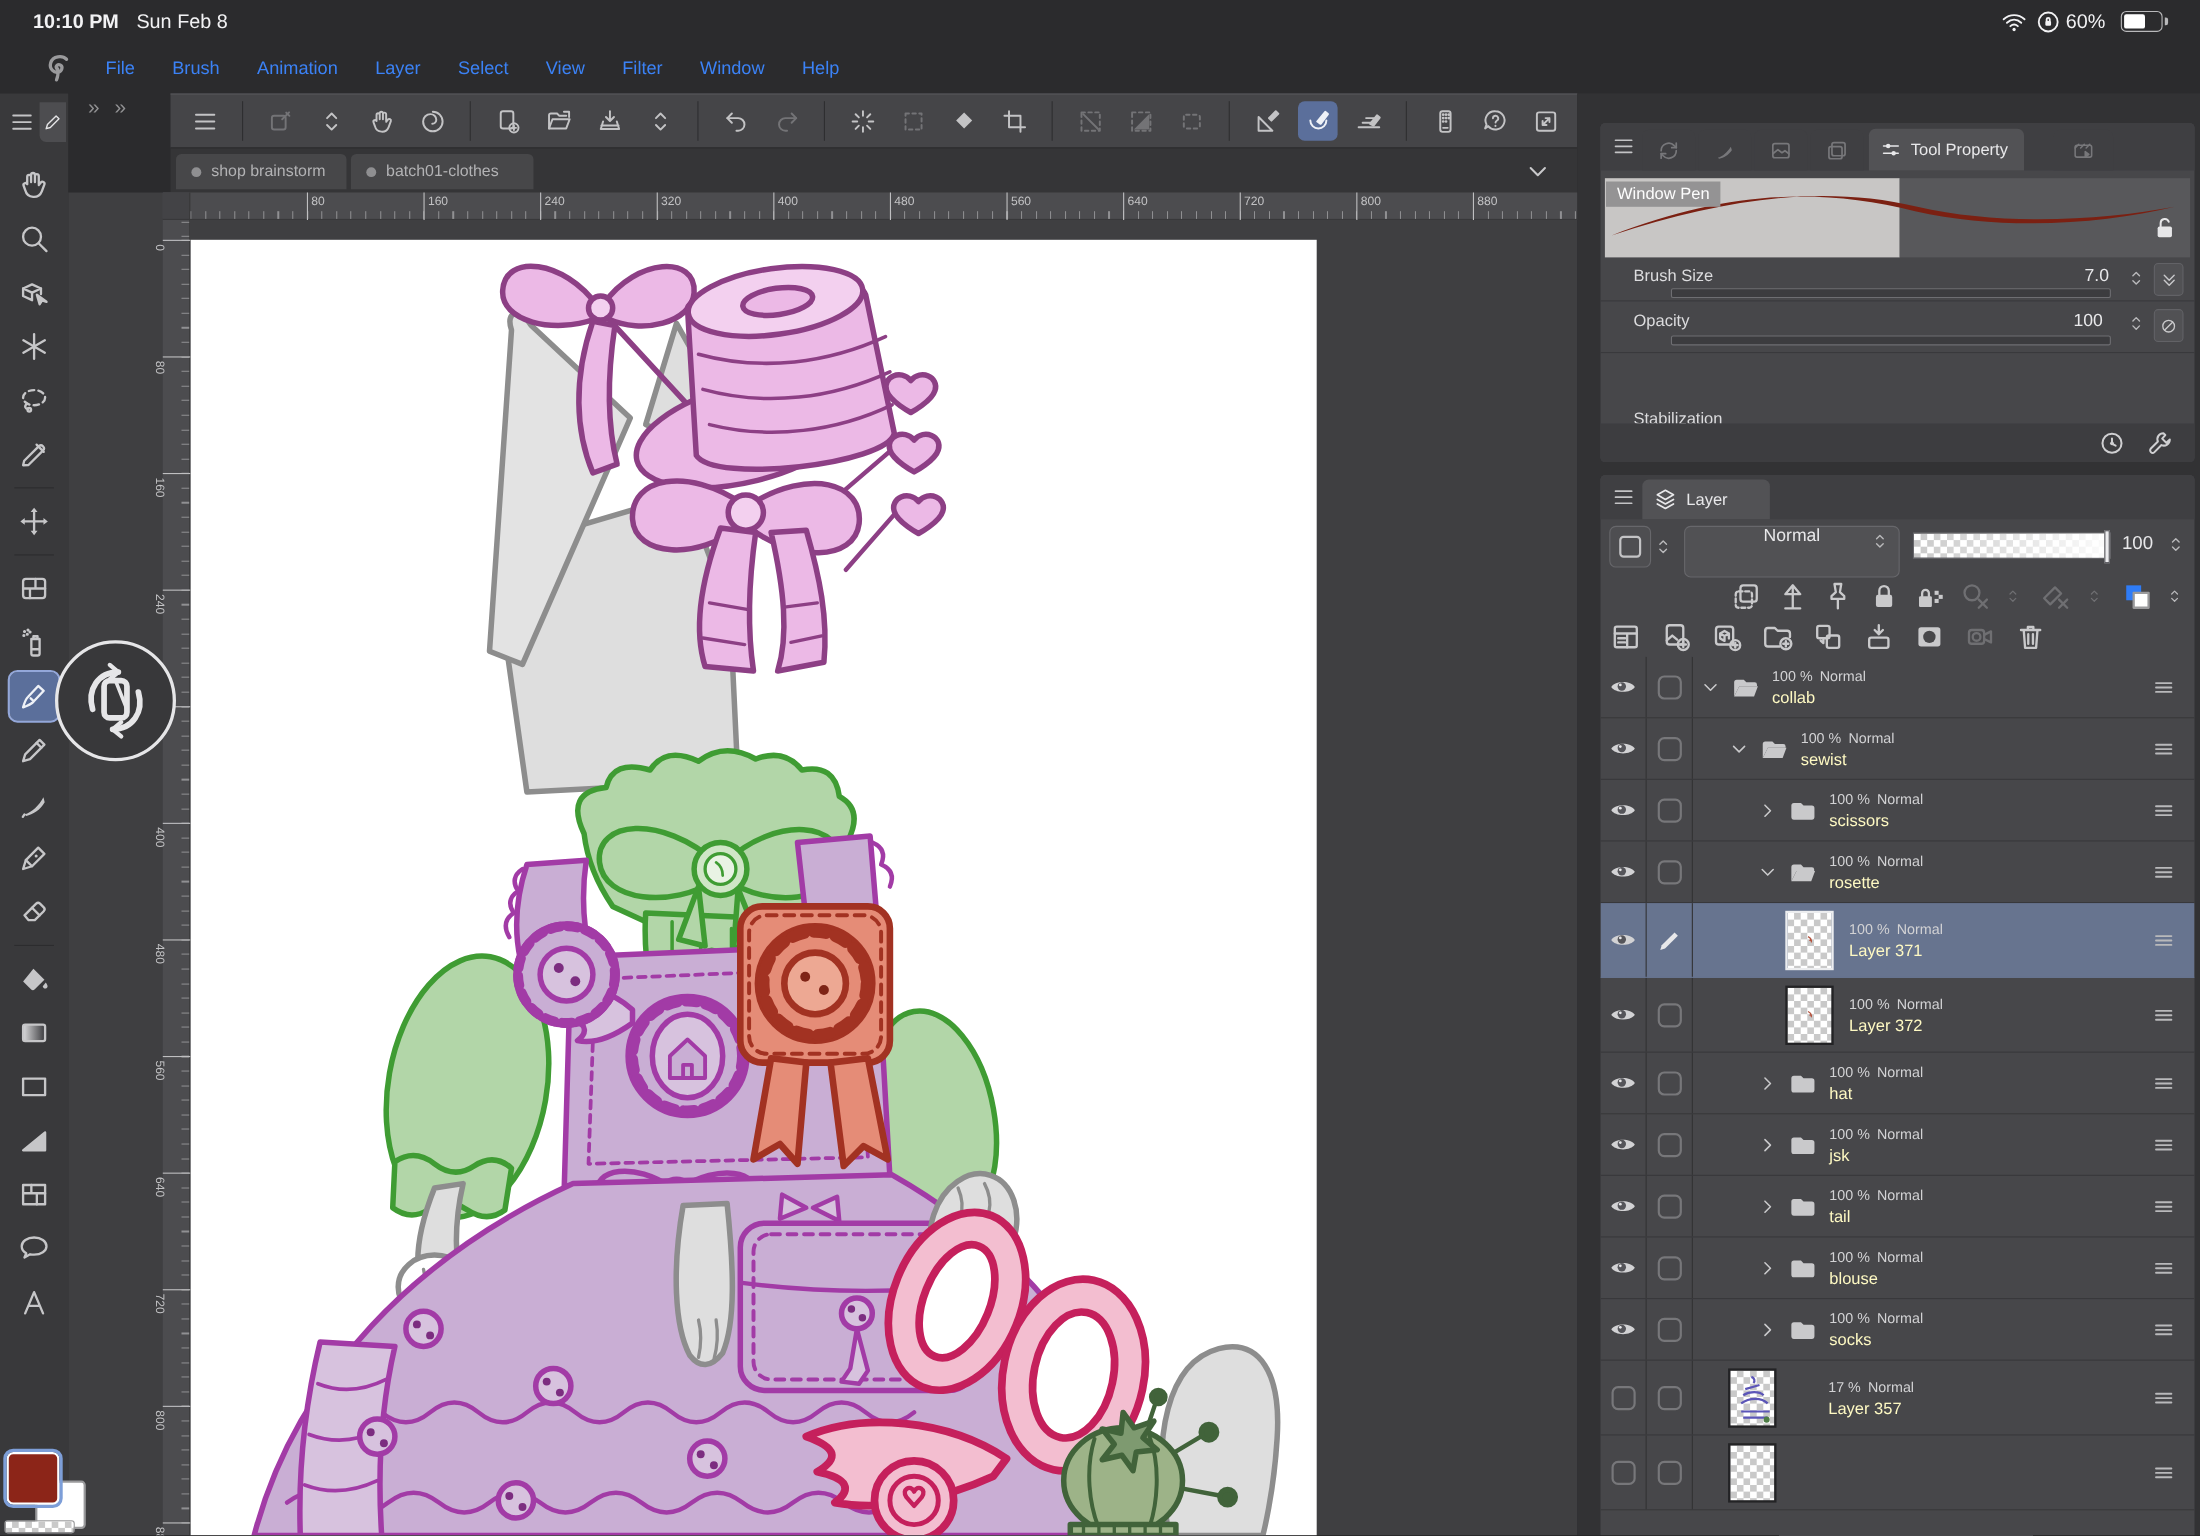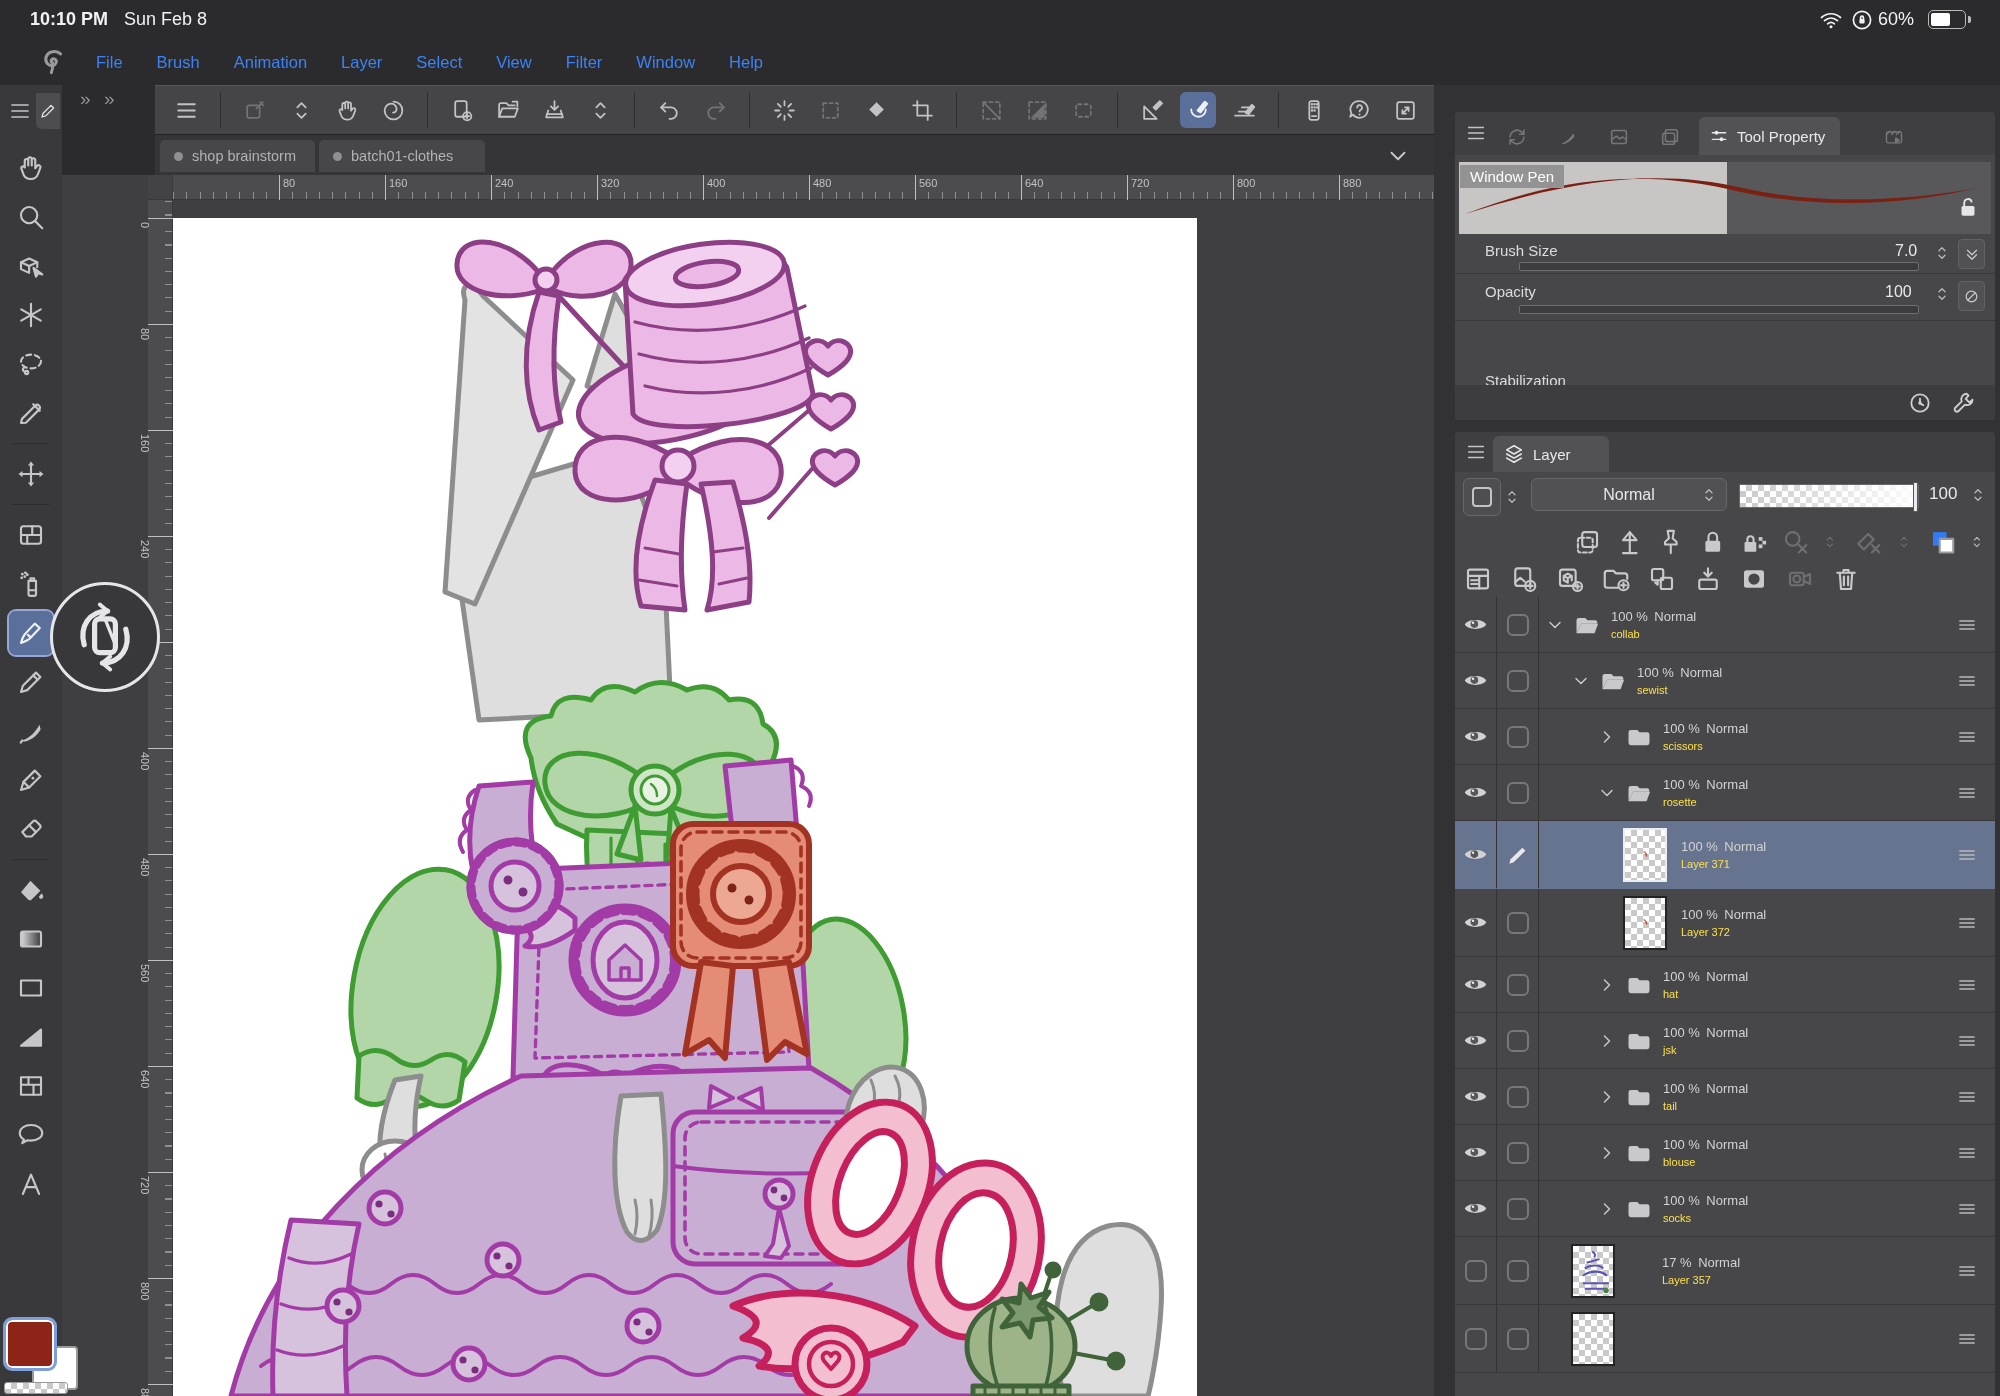--- a/index.html
+++ b/index.html
@@ -59,21 +59,21 @@
 .aabtn.sel{background:#7d9ed8}
 .checker{background:repeating-conic-gradient(#c9c9c9 0% 25%,#ffffff 0% 50%) 0 0/12px 12px}
 
 #layerlist{position:absolute;left:0;top:165px;width:540px;height:799px;overflow:hidden}
 .lrow{position:relative;width:100%;border-bottom:1px solid #38383b;display:flex}
 .lrow.sel{background:#67748f;border-bottom-color:#67748f}
 .cell{flex:0 0 42px;display:flex;align-items:center;justify-content:center;border-right:1px solid #323234}
 .lbox{width:22px;height:22px;border:2px solid #77777a;border-radius:6px}
 .lcontent{flex:1;display:flex;align-items:center;position:relative}
 .ltext .l1{font-size:13px;color:#d2d2d4}
-.ltext .l2{font-size:11px;color:#fde047;margin-top:4px}
+.ltext .l2{font-size:15px;color:#fef9c3;margin-top:4px}
 .lthumb{width:44px;height:54px;border:2px solid #232325;position:relative;flex:0 0 auto}
 .lthumb.selth{border-color:#ecedef}
 .lhandle{flex:0 0 56px;display:flex;align-items:center;justify-content:center;color:#b9b9bb}
 .fold{color:#c9c9cb}
 
 .badge{background:#949394;color:#fdfdfd;font-size:15px;padding:3px 10px}
 </style>
 </head>
 <body>
 
@@ -923,21 +923,21 @@
 
       <div class="abs" style="left:0;top:42px;width:540px;height:46px">
         <span class="abs" style="left:8px;top:4px;width:38px;height:38px;background:#4e4e51;border:1px solid #67676b;border-radius:6px">
             <span style="position:absolute;left:8px;top:8px;width:20px;height:20px;border:2px solid #c3c3c5;border-radius:4px"></span>
           </span>
         <span class="abs ic stepper" style="left:48px;top:10px">
             <svg class="i" viewBox="0 0 24 24">
               <path d="M8 9l4-4 4 4M8 15l4 4 4-4"></path>
             </svg>
           </span>
-        <span class="abs flex" style="left:76px;top:4px;width:196px;height:33px;background:#515154;border:1px solid #67676b;border-radius:6px;display:flex;align-items:center;justify-content:center">
+        <span class="abs flex" style="left:76px;top:4px;width:196px;height:47px;background:#515154;border:1px solid #67676b;border-radius:6px;display:flex;align-items:flex-start;justify-content:center">
           <span style="font-size:16px;color:#e8e8ea">Normal</span>
           <svg class="i" viewBox="0 0 24 24" style="width:18px;height:26px;position:absolute;right:8px;color:#b9b9bb">
               <path d="M8 9l4-4 4 4M8 15l4 4 4-4"></path>
             </svg>
         </span>
         <span class="abs checker" style="left:284px;top:10px;width:180px;height:24px;border:1px solid #67676b">
           <span style="position:absolute;inset:0;background:linear-gradient(90deg,rgba(255,255,255,0),rgba(255,255,255,.95))"></span>
           <span style="position:absolute;right:0;top:-3px;width:5px;height:30px;background:#ececee;border:1px solid #55555a"></span>
         </span>
         <span class="abs" style="left:474px;top:10px;font-size:17px;color:#e8e8ea">100</span>

